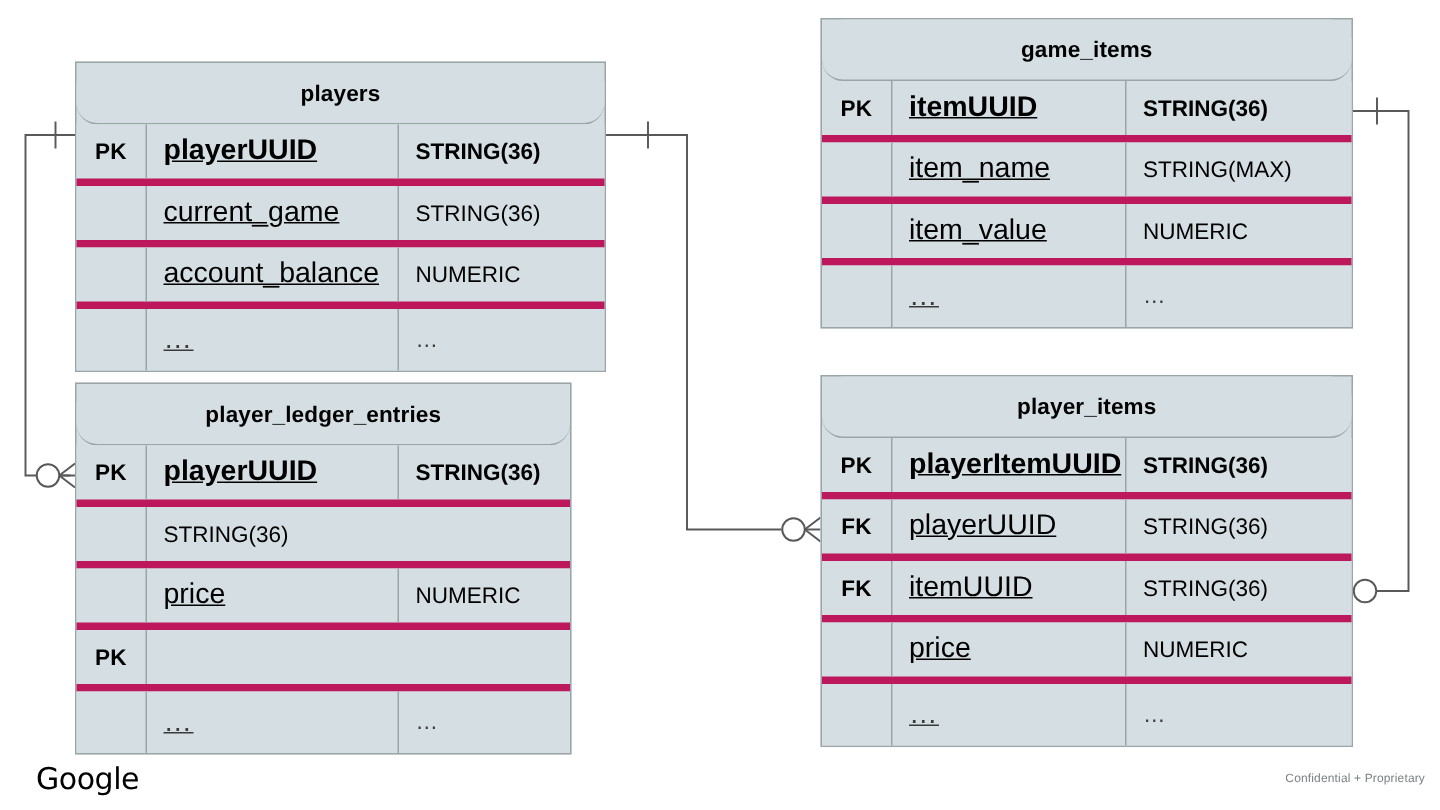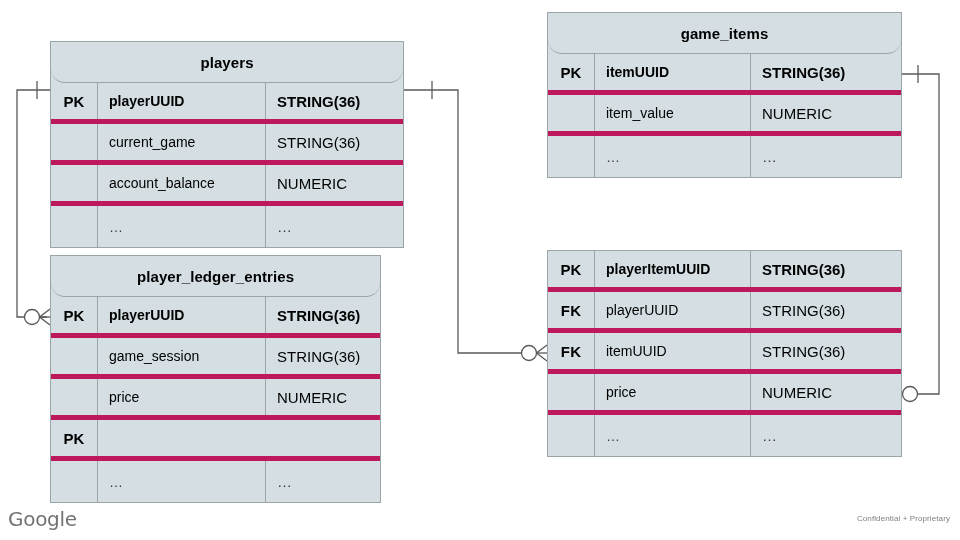--- a/index.html
+++ b/index.html
@@ -71,21 +71,22 @@
     font-weight: bold;
     letter-spacing: 0.2px;
   }
   .c-name {
     flex: 1 1 auto;
     border-right: 1px solid #9aa5a8;
     box-sizing: border-box;
     display: flex;
     align-items: center;
     padding-left: 11px;
-    font-size: 14px;
+    font-size: 19px;
+    text-decoration: underline;
   }
   .c-type {
     box-sizing: border-box;
     display: flex;
     align-items: center;
     padding-left: 11px;
     font-size: 15px;
   }
   .row.pk .c-name,
   .row.pk .c-type {
@@ -103,24 +104,24 @@
   #tbl-players .c-type, #tbl-ledger .c-type { width: 138px; flex: 0 0 138px; }
 
   
   #tbl-game-items  { left: 547px; top: 12px;  width: 355px; }
   #tbl-player-items{ left: 547px; top: 250px; width: 355px; }
   #tbl-game-items .c-name, #tbl-player-items .c-name { width: 156px; flex: 0 0 156px; }
   #tbl-game-items .c-type, #tbl-player-items .c-type { width: 151px; flex: 0 0 151px; }
 
   #footer-logo {
     position: absolute;
-    left: 8px;
+    left: 24px;
     top: 507px;
     font-size: 20px;
-    color: #737373;
+    color: #000000;
     letter-spacing: -0.3px;
     font-family: "DejaVu Sans", sans-serif;
   }
   #footer-note {
     position: absolute;
     right: 10px;
     top: 514px;
     font-size: 8px;
     color: #7b8184;
     letter-spacing: 0.1px;
@@ -210,21 +211,20 @@
     <div class="entity-title">player_ledger_entries</div>
 
     <div class="row pk">
       <div class="c-key">PK</div>
       <div class="c-name">playerUUID</div>
       <div class="c-type">STRING(36)</div>
     </div>
 
     <div class="row">
       <div class="c-key"></div>
-      <div class="c-name">game_session</div>
       <div class="c-type">STRING(36)</div>
     </div>
 
     <div class="row">
       <div class="c-key"></div>
       <div class="c-name">price</div>
       <div class="c-type">NUMERIC</div>
     </div>
 
     <div class="row pk">
@@ -240,35 +240,41 @@
 
   <div class="entity" id="tbl-game-items">
     <div class="entity-title">game_items</div>
 
     <div class="row pk">
       <div class="c-key">PK</div>
       <div class="c-name">itemUUID</div>
       <div class="c-type">STRING(36)</div>
     </div>
 
+    <div class="row">
+      <div class="c-key"></div>
+      <div class="c-name">item_name</div>
+      <div class="c-type">STRING(MAX)</div>
+    </div>
 
     <div class="row">
       <div class="c-key"></div>
       <div class="c-name">item_value</div>
       <div class="c-type">NUMERIC</div>
     </div>
 
     <div class="row last">
       <div class="c-key"></div>
       <div class="c-name ellipsis">…</div>
       <div class="c-type ellipsis">…</div>
     </div>
   </div>
 
   <div class="entity" id="tbl-player-items">
+    <div class="entity-title">player_items</div>
 
     <div class="row pk">
       <div class="c-key">PK</div>
       <div class="c-name">playerItemUUID</div>
       <div class="c-type">STRING(36)</div>
     </div>
 
     <div class="row">
       <div class="c-key">FK</div>
       <div class="c-name">playerUUID</div>

